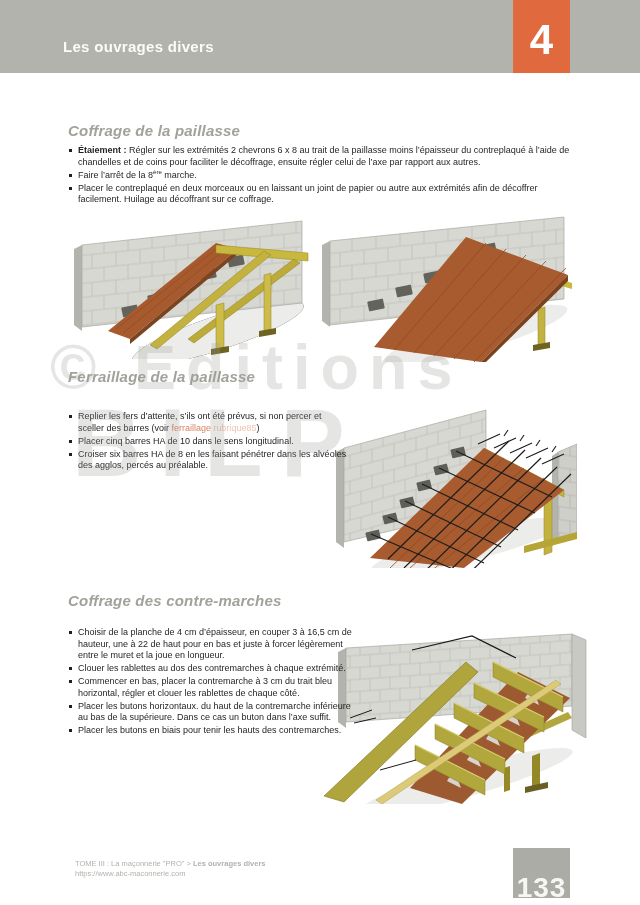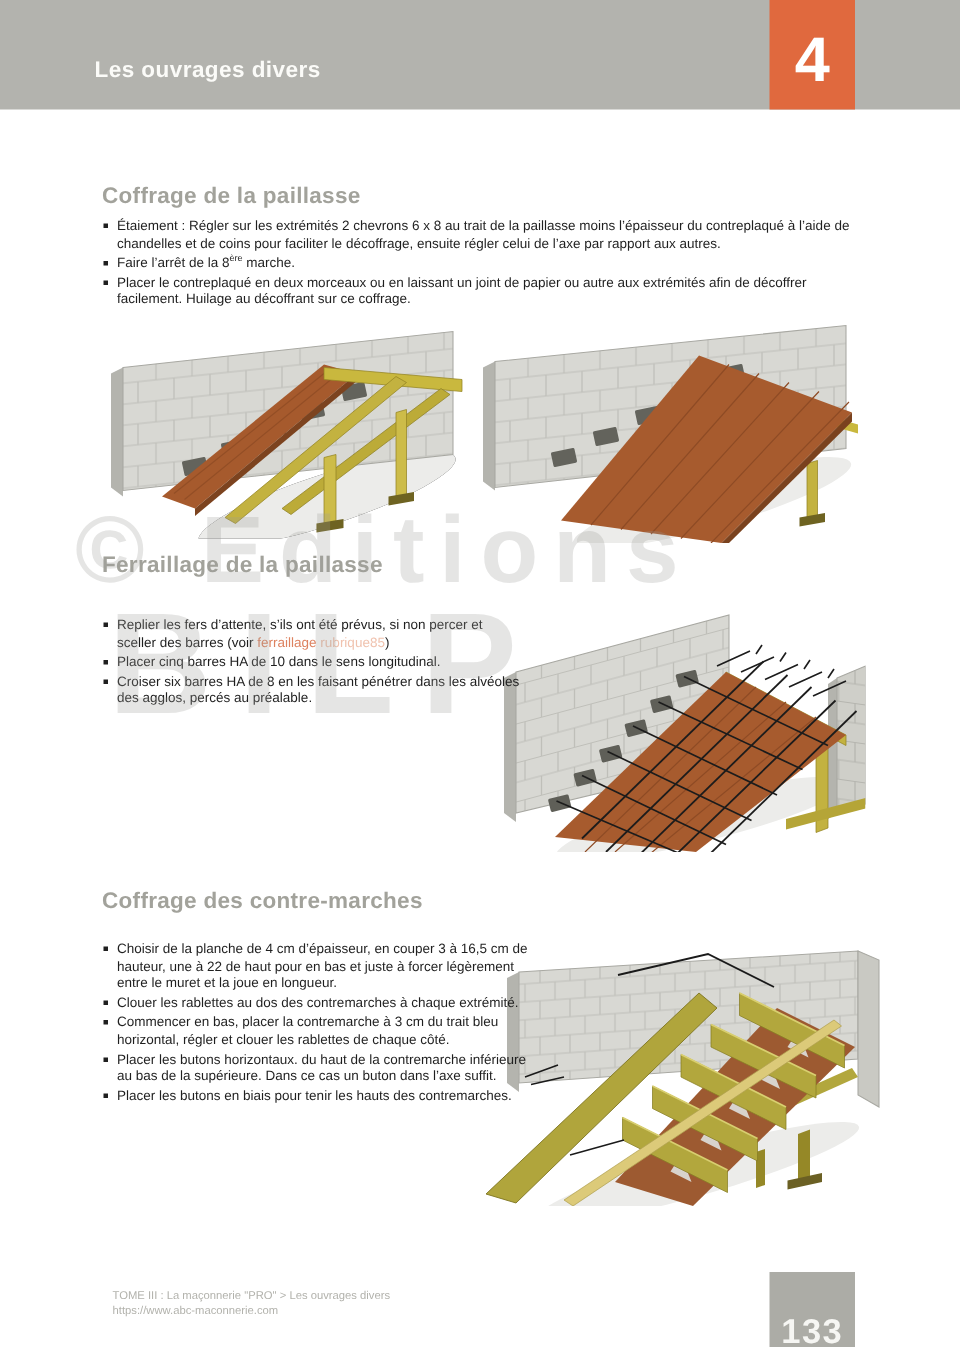--- a/index.html
+++ b/index.html
@@ -7,42 +7,42 @@
         font-family:"Liberation Sans","DejaVu Sans",sans-serif;padding-left:16px;}
   
   .band{position:absolute;left:0;top:0;width:640px;height:73px;background:#b3b3ae;}
   .band-title{position:absolute;left:63px;top:38px;font-size:15px;font-weight:bold;
               color:#fbfbf8;letter-spacing:.3px;}
   .chapter-box{position:absolute;left:513px;top:0;width:57px;height:73px;background:#e0693e;
                display:flex;align-items:center;justify-content:center;}
   .chapter-num{color:#ffffff;font-size:42px;font-weight:bold;line-height:1;padding-top:6px;}
   
   .sec-heading{position:absolute;left:68px;font-size:15px;font-weight:bold;color:#a2a29b;
-               letter-spacing:.2px;z-index:2;}
+               letter-spacing:.2px;z-index:2;font-style:italic;}
   
   .blist{position:absolute;left:68px;font-size:9px;line-height:11.5px;color:#1f1f1f;z-index:2;}
   .li{position:relative;padding-left:10px;margin-bottom:1.5px;}
   .li .sq{position:absolute;left:1px;top:4px;width:3px;height:3px;background:#1f1f1f;}
-  .b{font-weight:normal;}
+  .b{font-weight:bold;}
   sup{font-size:6px;line-height:0;}
   .lnk1{color:#dd8260;text-decoration:none;}
   .lnk2{color:#f0c2ae;text-decoration:none;}
   
   .fig{position:absolute;z-index:1;}
   
   .watermark{position:absolute;left:50px;top:336px;z-index:5;pointer-events:none;
              color:rgba(156,156,150,0.26);font-weight:bold;white-space:nowrap;}
   .wm1{font-size:63px;letter-spacing:10px;line-height:1;}
   .wm2{font-size:96px;letter-spacing:18px;line-height:1;margin-top:-4px;margin-left:22px;}
   
   .footer-text{position:absolute;left:75px;top:859px;font-size:7.5px;line-height:10px;
                color:#b2b2ac;z-index:2;}
   .pagebox{position:absolute;left:513px;top:848px;width:57px;height:50px;background:#acaca6;
            display:flex;align-items:center;justify-content:center;z-index:2;}
-  .pagenum{color:#f6f6f3;font-size:23px;font-weight:bold;letter-spacing:1px;margin-top:29px;}
+  .pagenum{color:#f6f6f3;font-size:28px;font-weight:bold;letter-spacing:1px;margin-top:29px;}
 </style>
 </head>
 <body>
 
 <div class="page">
 
   <div class="band">
     <div class="band-title">Les ouvrages divers</div>
   </div>
   <div class="chapter-box">

